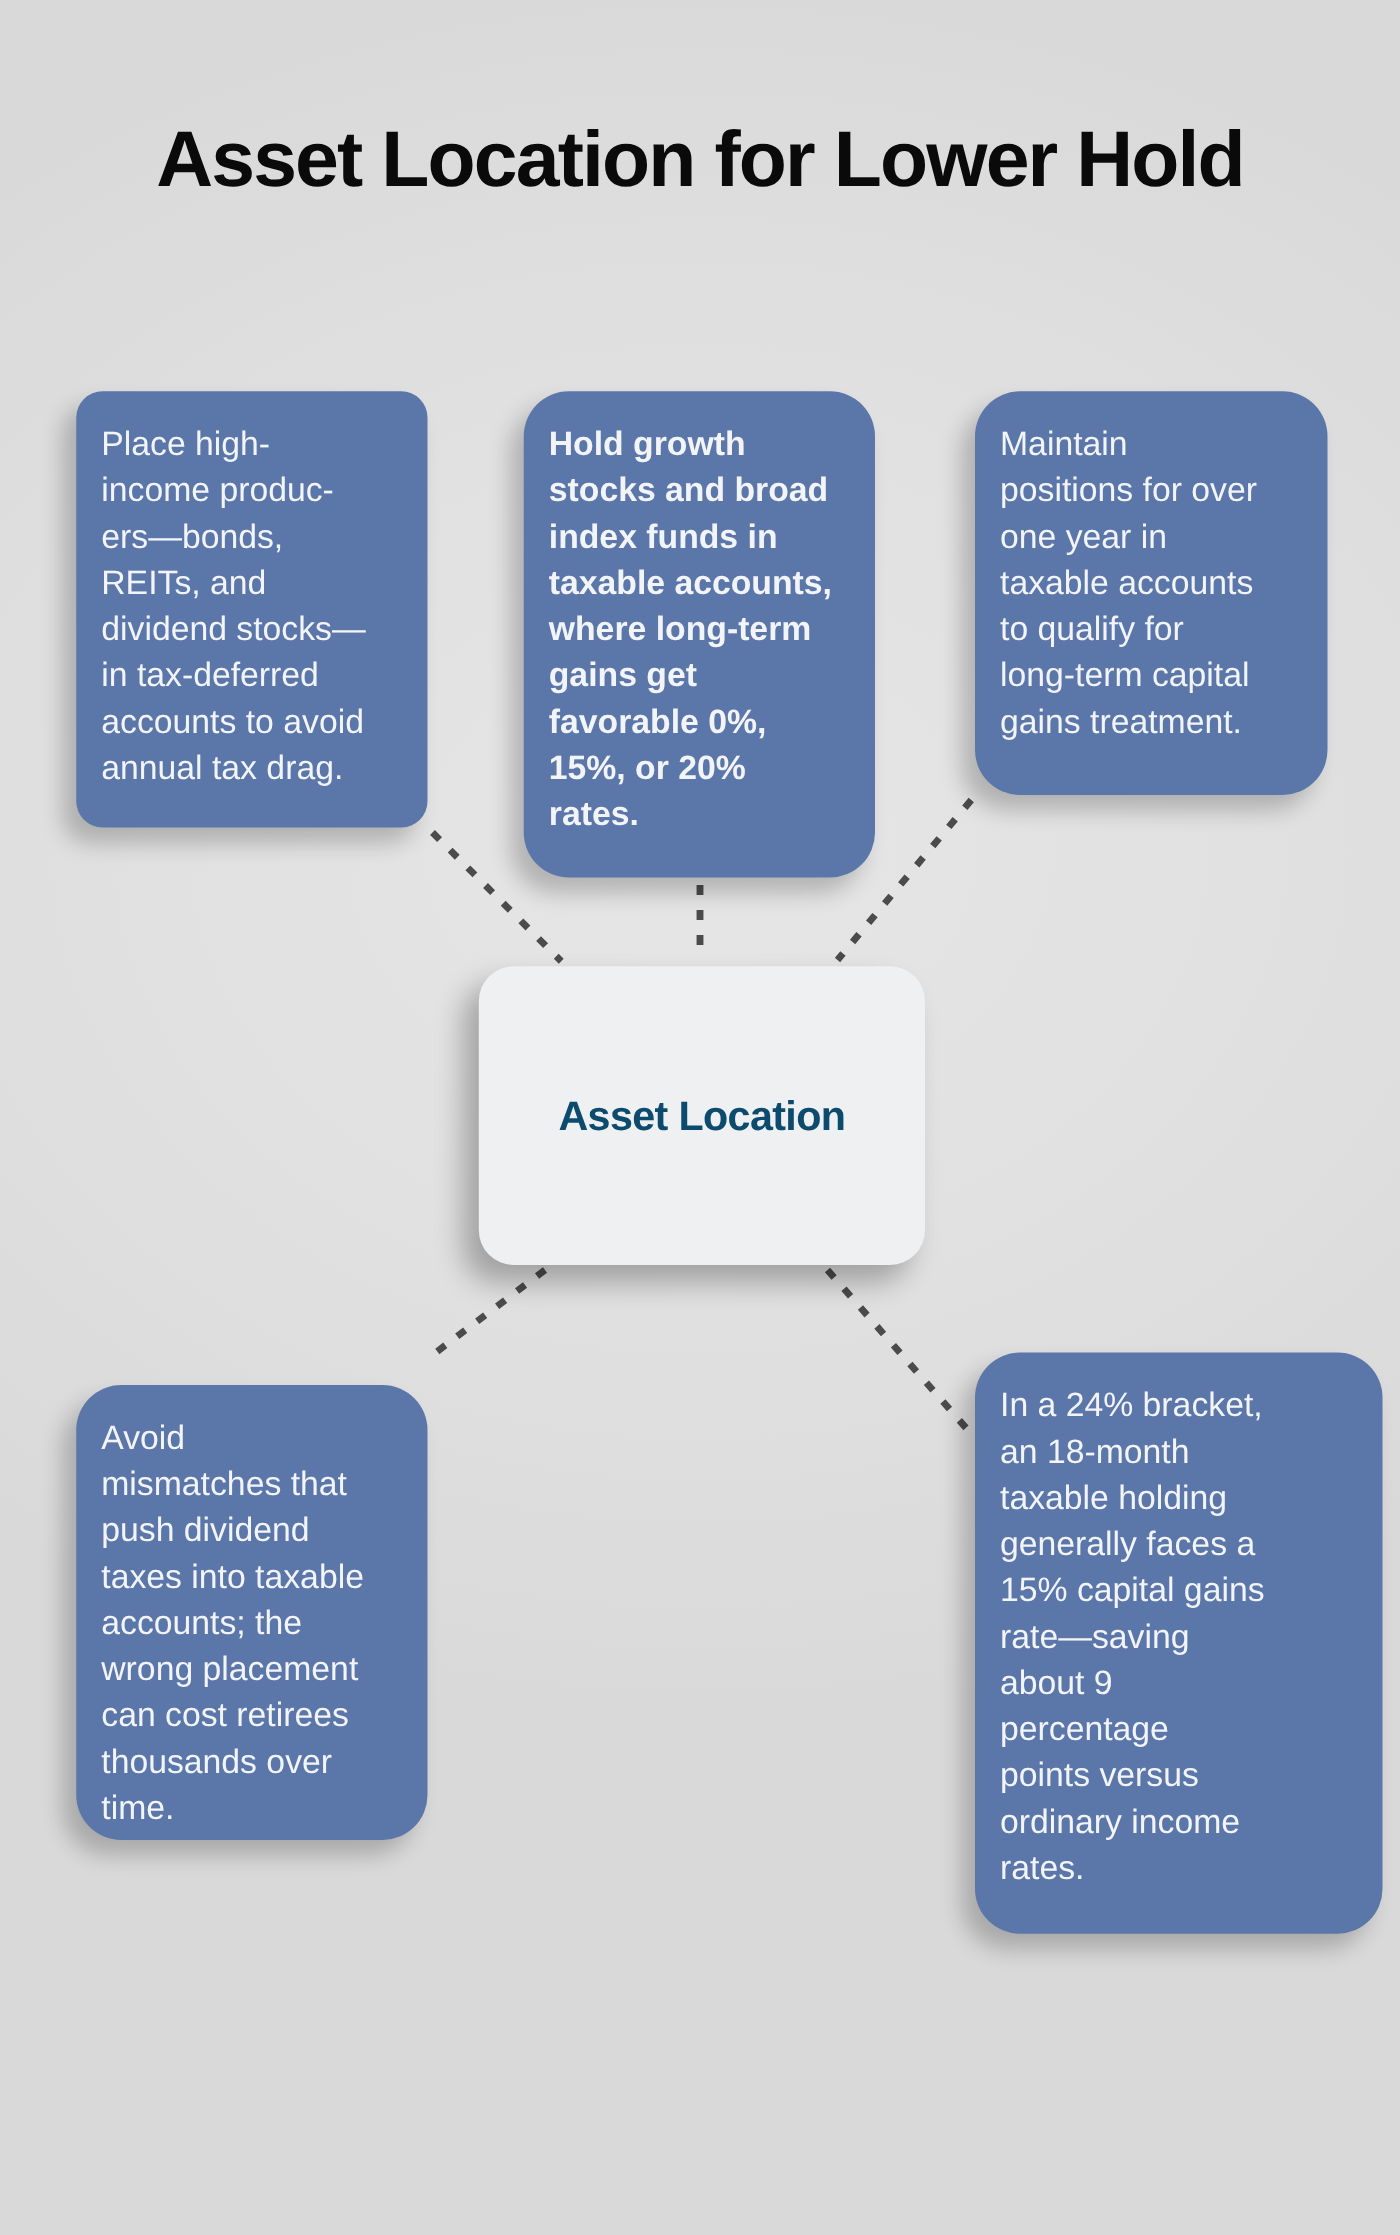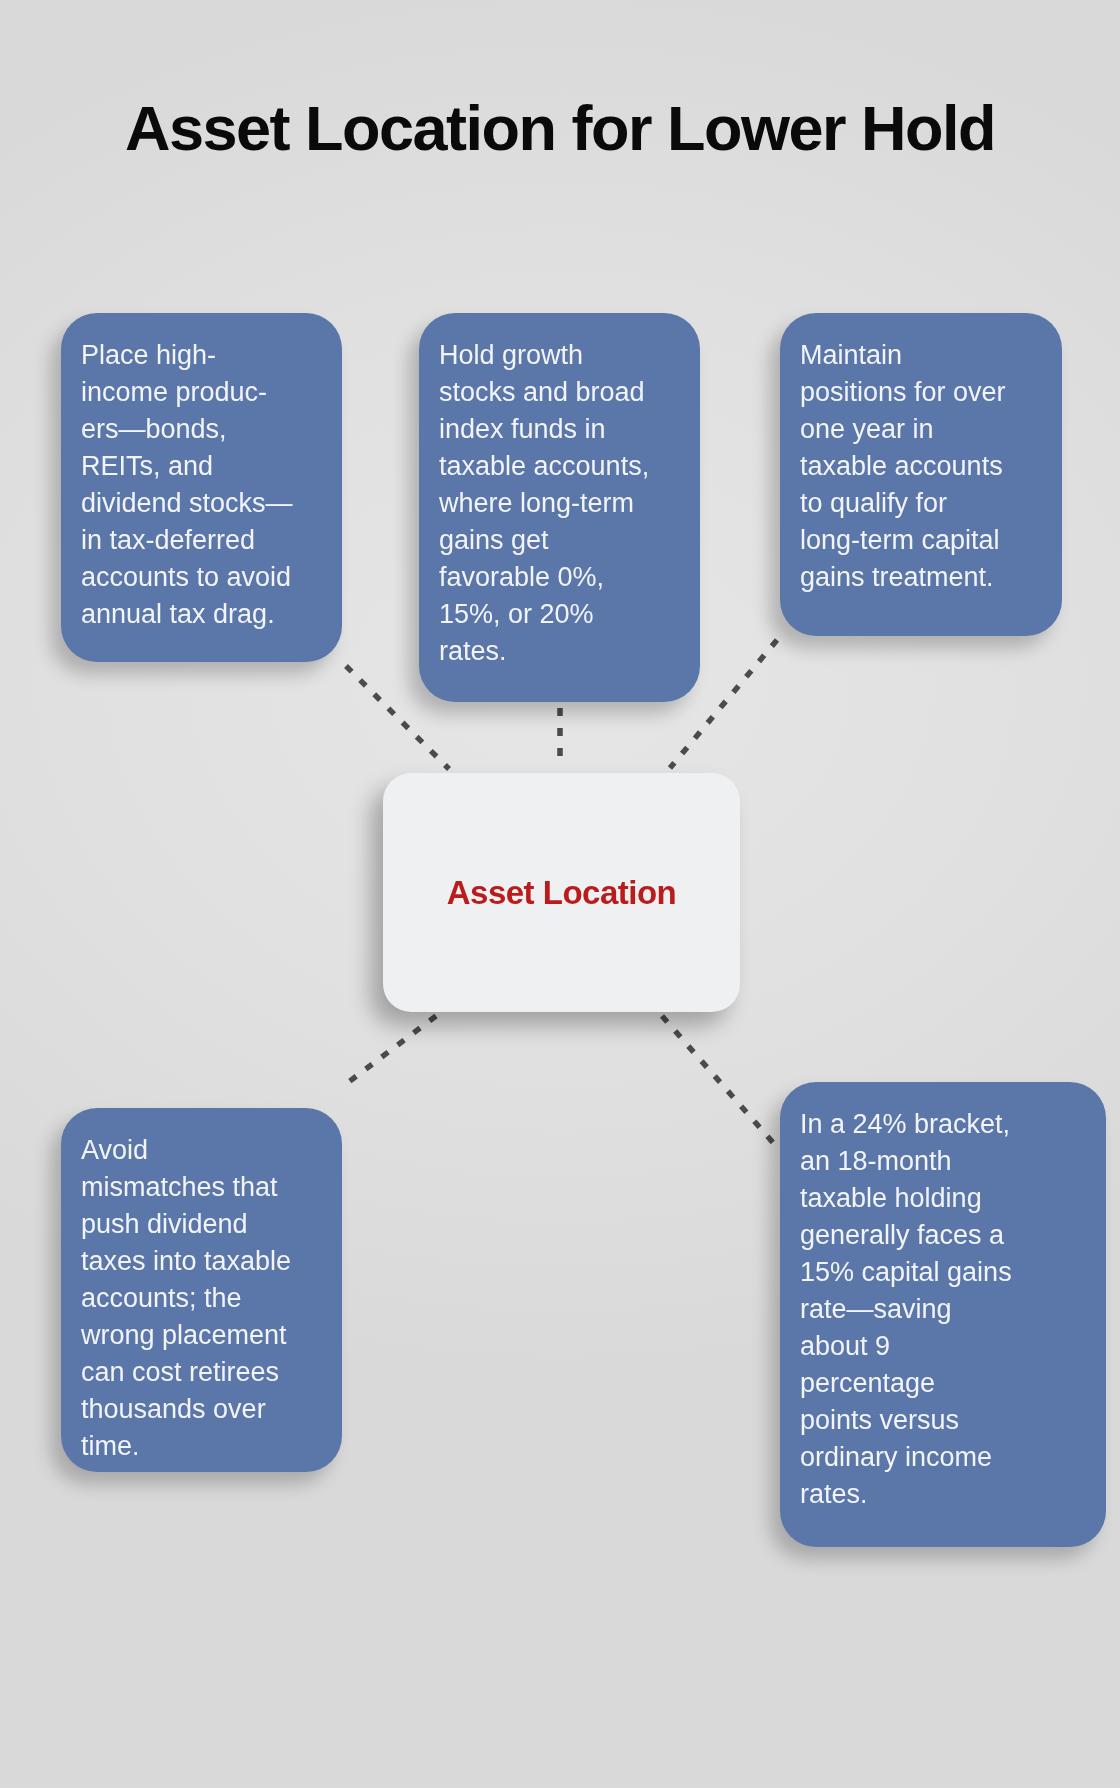--- a/index.html
+++ b/index.html
@@ -26,33 +26,33 @@
   .tip{
     position:absolute;box-sizing:border-box;
     background:var(--card-blue);color:var(--card-text);
     border-radius:36px;
     box-shadow:-10px 12px 18px rgba(0,0,0,0.22);
   }
   .tip p{
     margin:0;padding:24px 14px 22px 20px;
     font-size:27px;line-height:37px;white-space:pre-line;
   }
-  .tip-1{left:61px;top:313px;width:281px;height:349px;}
-  .tip-2{left:419px;top:313px;width:281px;height:389px;}
+  .tip-1{left:61px;top:313px;width:281px;height:349px;border-radius:21px;}
+  .tip-2{left:419px;top:313px;width:281px;height:389px;font-weight:bold;}
   .tip-3{left:780px;top:313px;width:282px;height:323px;}
   .tip-4{left:61px;top:1108px;width:281px;height:364px;}
   .tip-5{left:780px;top:1082px;width:326px;height:465px;}
   .center-node{
     position:absolute;left:383px;top:773px;width:357px;height:239px;box-sizing:border-box;
     background:var(--node-bg);border-radius:28px;
     box-shadow:-12px 14px 22px rgba(0,0,0,0.28);
     display:flex;align-items:center;justify-content:center;
   }
   .center-node span{
-    font-size:33px;font-weight:700;color:#b91c1c;letter-spacing:-0.5px;
+    font-size:33px;font-weight:700;color:#0c4a6e;letter-spacing:-0.5px;
   }
   svg.connectors{position:absolute;left:0;top:0;pointer-events:none;}
   svg.connectors line{
     stroke:var(--connector);stroke-width:5.5;stroke-dasharray:8 12;
   }
   .logo{
     position:absolute;left:860px;top:1630px;width:240px;text-align:center;
   }
   .logo .eye{display:block;margin:0 auto;}
   .brand{

